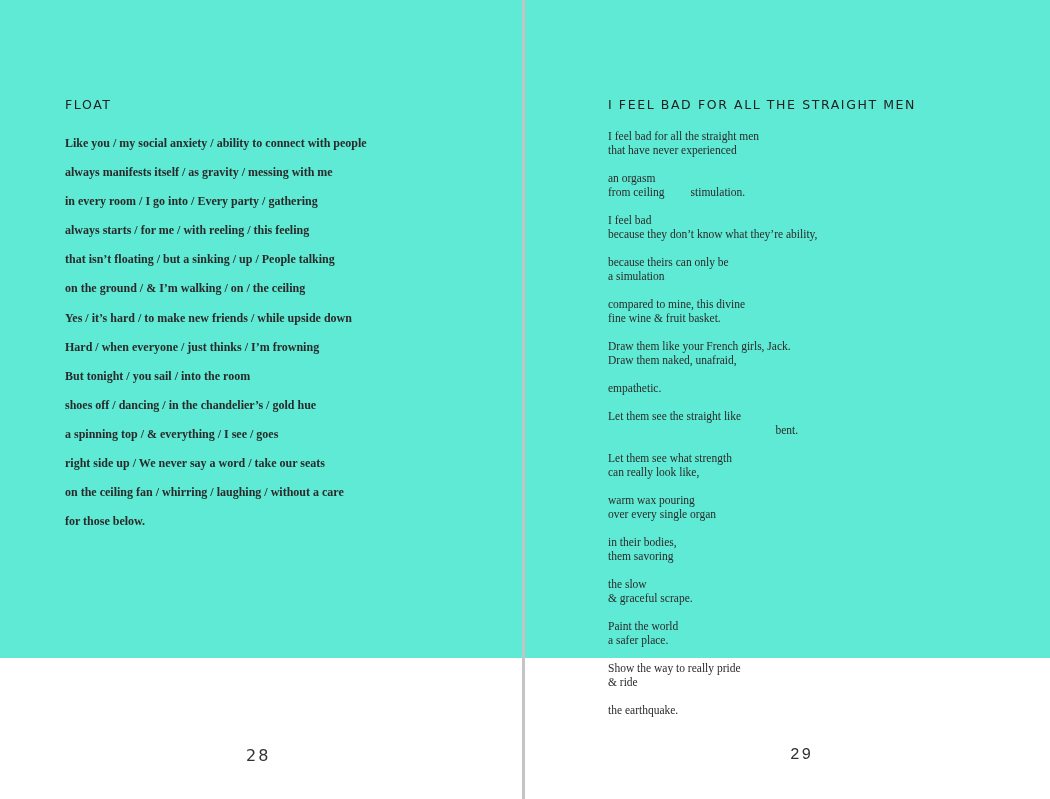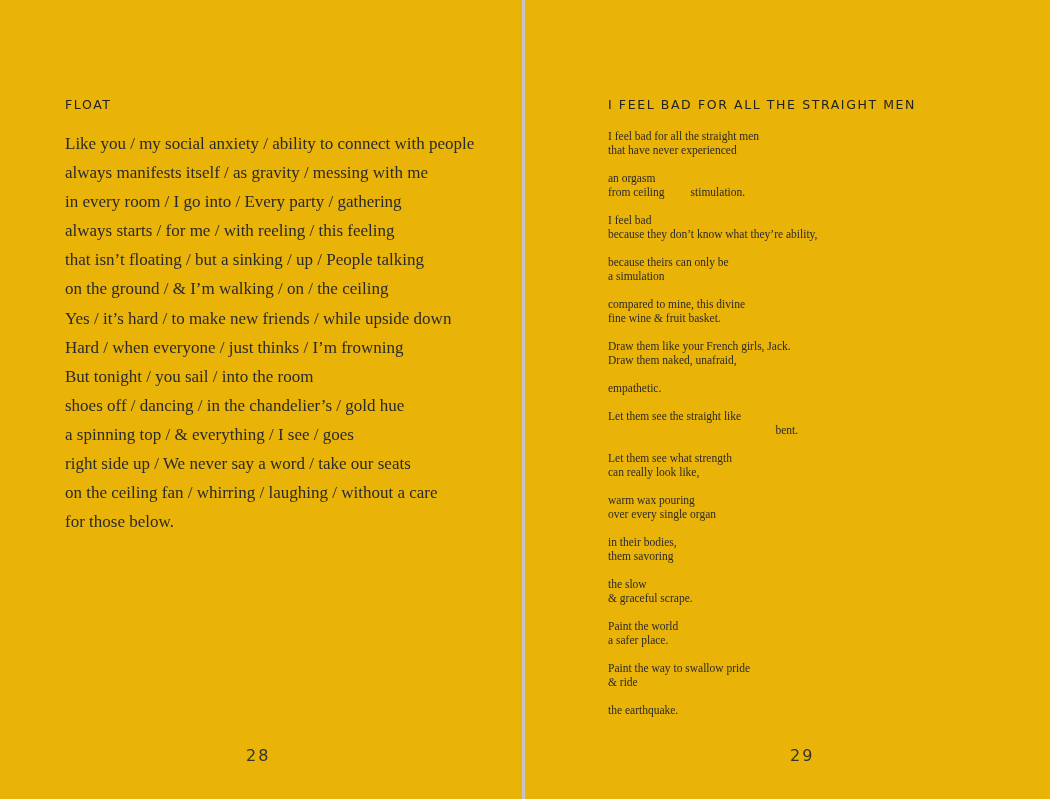--- a/index.html
+++ b/index.html
@@ -1,40 +1,40 @@
 <!DOCTYPE html>
 <html><head>
 <meta charset="utf-8">
 <style>
   html, body { margin: 0; padding: 0; }
   body {
     width: 1050px; height: 799px; background: #ffffff; position: relative; overflow: hidden;
     font-family: "Liberation Serif", "DejaVu Serif", serif; color: #2a2a2a;
   }
-  .page { position: absolute; top: 0; height: 799px; background: #eab308; }
+  .page { position: absolute; top: 0; height: 658px; background: #5eead4; }
   .page-left { left: 0; width: 522px; }
   .page-right { left: 525px; width: 525px; }
   .divider { position: absolute; left: 522px; top: 0; width: 3px; height: 799px; background: #c4c4c4; }
   .title {
     position: absolute; top: 97px; font-family: "DejaVu Sans", "Liberation Sans", sans-serif;
     font-size: 12.5px; letter-spacing: 1.6px; color: #222; font-weight: normal; margin: 0;
   }
   .left-title { left: 65px; }
   .right-title { left: 83px; }
   .left-lines { position: absolute; left: 65px; top: 129px; margin: 0; padding: 0; list-style: none; }
-  .left-lines li { font-size: 17px; line-height: 29.1px; height: 29.1px; white-space: nowrap; }
+  .left-lines li { font-size: 12px; line-height: 29.1px; height: 29.1px; white-space: nowrap; font-weight: bold; }
   .right-stanzas { position: absolute; left: 83px; top: 129px; }
   .stanza { margin-bottom: 14px; }
   .stanza .line { font-size: 11.5px; line-height: 14px; white-space: nowrap; }
   .page-num {
     position: absolute; top: 746px; font-family: "DejaVu Sans", "Liberation Sans", sans-serif;
     font-size: 16px; letter-spacing: 2px; color: #333;
   }
   .left-num { left: 246px; }
-  .right-num { left: 265px; }
+  .right-num { left: 265px; font-family: Liberation Mono, monospace; }
   .gap-a { display: inline-block; width: 26px; }
   .indent-bent { padding-left: 148px; text-align: center; }
 </style>
 </head>
 <body>
 
 <div class="page page-left">
   <h2 class="title left-title">FLOAT</h2>
   <ul class="left-lines">
     <li>Like you / my social anxiety / ability to connect with people</li>
@@ -105,21 +105,21 @@
     </div>
     <div class="stanza">
       <div class="line">the slow</div>
       <div class="line">&amp; graceful scrape.</div>
     </div>
     <div class="stanza">
       <div class="line">Paint the world</div>
       <div class="line">a safer place.</div>
     </div>
     <div class="stanza">
-      <div class="line">Paint the way to swallow pride</div>
+      <div class="line">Show the way to really pride</div>
       <div class="line">&amp; ride</div>
     </div>
     <div class="stanza">
       <div class="line">the earthquake.</div>
     </div>
   </div>
   <div class="page-num right-num">29</div>
 </div>
 
 </body></html>

